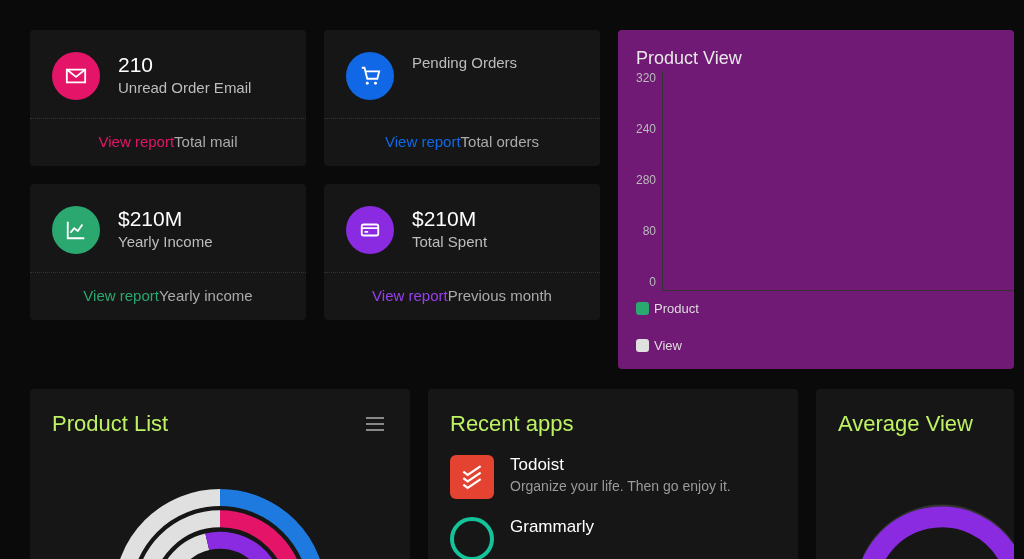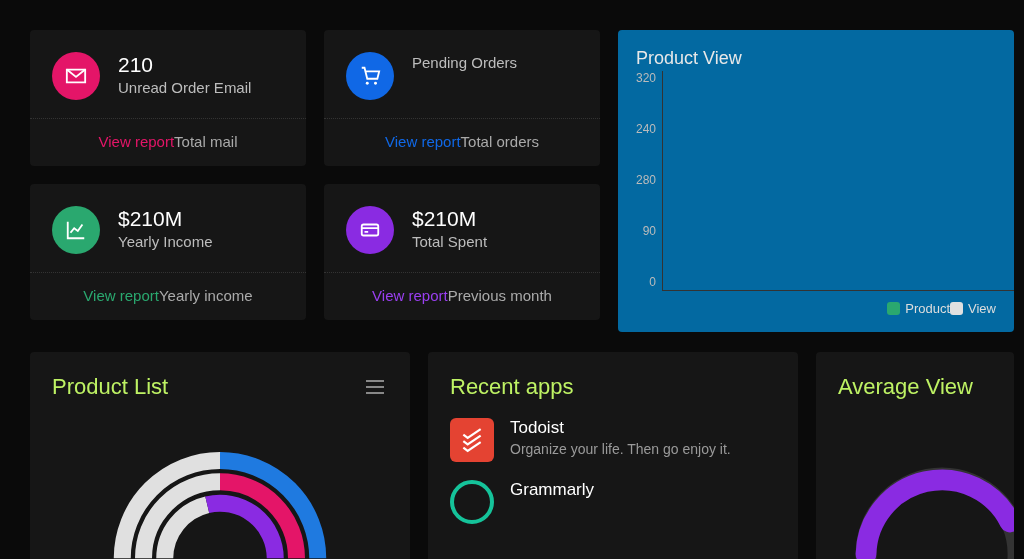--- a/index.html
+++ b/index.html
@@ -66,21 +66,21 @@
   .stat-bottom {
     display: flex;
     justify-content: center;
     align-items: center;
     padding: 14px 22px 16px 22px;
     font-size: 15px;
   }
   .view-report { cursor: pointer; }
   .bottom-right { color: #aaa; }
   .chart-card {
-    background: #0369a1;
+    background: #701a75;
     border-radius: 4px;
     flex: 1;
     padding: 18px 0 16px 18px;
     min-width: 0;
   }
   .chart-title {
     font-size: 18px;
     color: #e8e8e8;
     margin-bottom: 2px;
   }
@@ -115,24 +115,25 @@
     display: flex;
     flex-direction: column;
     justify-content: flex-end;
     flex-shrink: 0;
   }
   .bar-top { background: #e0e0e0; width: 100%; }
   .bar-bot { background: #2aa86f; width: 100%; }
   .chart-legend {
     display: flex;
     justify-content: flex-end;
-    gap: 0;
+    gap: 22px;
     font-size: 13px;
     color: #ddd;
     padding: 10px 18px 0 0;
+    flex-direction: column;
   }
   .leg-item { display: flex; align-items: center; gap: 5px; }
   .leg-sw { width: 13px; height: 13px; border-radius: 3px; }
   .grid-bottom {
     display: flex;
     gap: 18px;
     margin-top: 20px;
   }
   .panel {
     background: #161616;
@@ -259,21 +260,21 @@
       </div>
     </div>
 
   <div class="chart-card">
     <div class="chart-title">Product View</div>
     <div class="bar-chart">
       <div class="y-axis" id="y-axis">
           <div>320</div>
           <div>240</div>
           <div>280</div>
-          <div>90</div>
+          <div>80</div>
           <div>0</div>
         </div>
       <div class="bars-area" id="bars-area">
           <div class="bar">
             <div class="bar-top" style="height:29.6875%"></div>
             <div class="bar-bot" style="height:48.4375%"></div>
           </div>
           <div class="bar">
             <div class="bar-top" style="height:35.9375%"></div>
             <div class="bar-bot" style="height:46.875%"></div>

